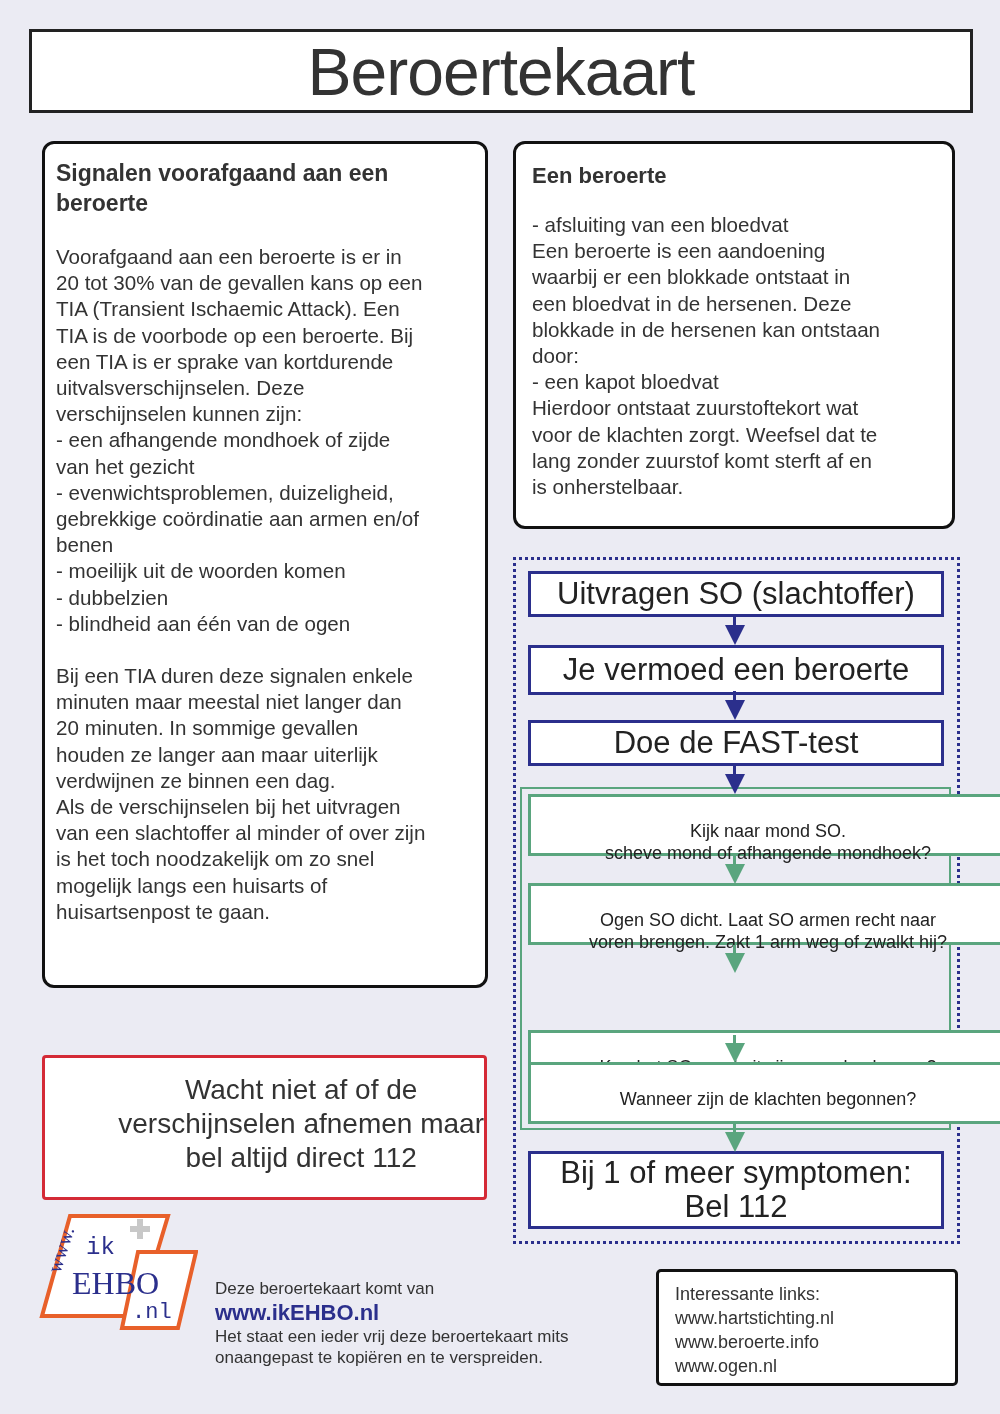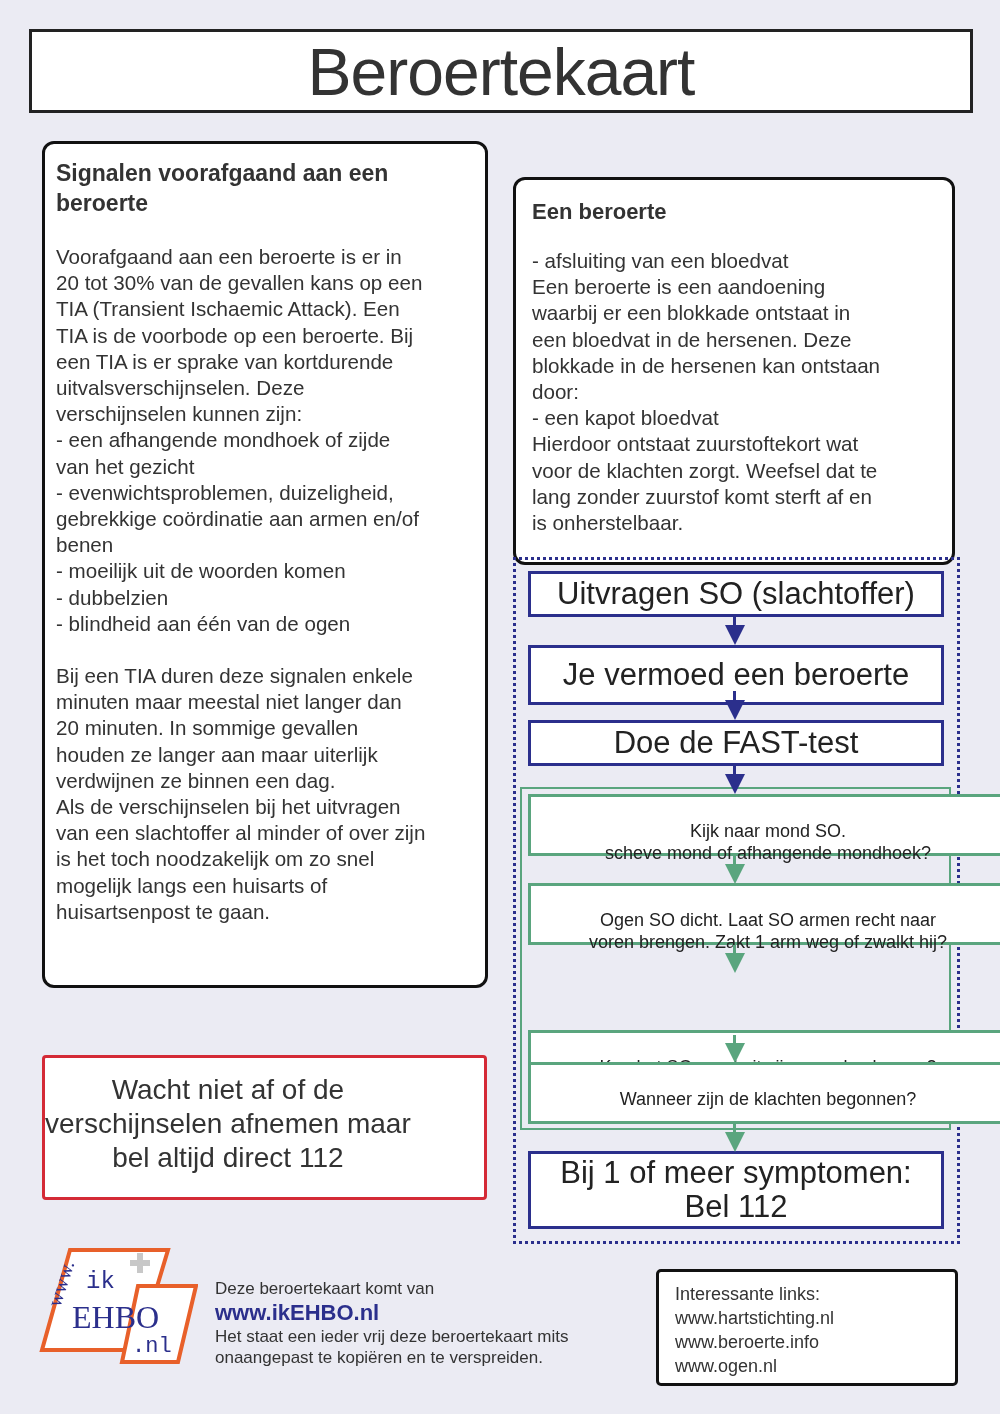--- a/index.html
+++ b/index.html
@@ -28,29 +28,28 @@
       padding: 14px 10px 0 11px;
     }
     .box-heading { font-weight: bold; font-size: 23px; line-height: 30px; color: #333; margin: 0; }
     .box-text { font-size: 20.6px; line-height: 26.2px; color: #333; margin: 0; white-space: pre-line; }
 
     
     #stroke-box {
       left: 513px; top: 141px; width: 442px; height: 388px;
       background: #fff; border: 3px solid #111; border-radius: 12px;
       padding: 18px 10px 0 16px;
-      margin-top: 36px;
     }
     #stroke-box .box-heading { font-size: 22px; line-height: 28px; }
 
     
     #warning-box {
       left: 42px; top: 1055px; width: 445px; height: 145px;
       background: #fff; border: 3px solid #d42a36; border-radius: 4px;
-      display: flex; align-items: flex-start; justify-content: flex-start;
+      display: flex; align-items: flex-start; justify-content: flex-end;
       padding-top: 15px; text-align: center;
     }
     #warning-box span { font-size: 28px; line-height: 34px; color: #333; white-space: pre-line; }
 
     
     #flow-wrap {
       left: 513px; top: 557px; width: 447px; height: 687px;
       border: 3px dotted #2b2f8c;
     }
     .step-blue {
@@ -72,21 +71,21 @@
     .arrow { position: absolute; left: 725px; width: 20px; }
     .arrow .stem { position: absolute; left: 8px; top: 0; width: 3px; }
     .arrow .head { position: absolute; left: 0; width: 0; height: 0;
       border-left: 10px solid transparent; border-right: 10px solid transparent; }
     .arrow.blue .stem { background: #2b2f8c; }
     .arrow.blue .head { border-top: 20px solid #2b2f8c; }
     .arrow.green .stem { background: #5aa57e; }
     .arrow.green .head { border-top: 20px solid #5aa57e; }
 
     
-    #logo { left: 38px; top: 1244px; width: 160px; height: 122px; }
+    #logo { left: 38px; top: 1210px; width: 160px; height: 122px; }
     #credit { left: 215px; top: 1278px; width: 420px; }
     #credit .line { font-size: 17px; line-height: 21px; color: #333; }
     #credit .url { font-size: 22px; line-height: 27px; font-weight: bold; color: #2b2f8c; }
     #links-box {
       left: 656px; top: 1269px; width: 302px; height: 117px;
       background: #fff; border: 3px solid #111; border-radius: 5px;
       padding: 10px 0 0 16px;
     }
     #links-box div { font-size: 18px; line-height: 24px; color: #333; }
   </style>
@@ -153,21 +152,21 @@
 <div id="flow-wrap" class="abs"></div>
 
 <div class="step-blue" style="top:571px;height:46px;">
   <span>Uitvragen SO (slachtoffer)</span>
 </div>
 <div class="arrow blue" style="top:617px;height:28px;">
   <div class="stem" style="height:10px"></div>
     <div class="head" style="top:8px"></div>
 </div>
 
-<div class="step-blue" style="top:645px;height:60px;">
+<div class="step-blue" style="top:645px;height:50px;">
   <span>Je vermoed een beroerte</span>
 </div>
 <div class="arrow blue" style="top:691px;height:29px;">
   <div class="stem" style="height:10px"></div>
     <div class="head" style="top:9px"></div>
 </div>
 
 <div class="step-blue" style="top:720px;height:46px;">
   <span>Doe de FAST-test</span>
 </div>

